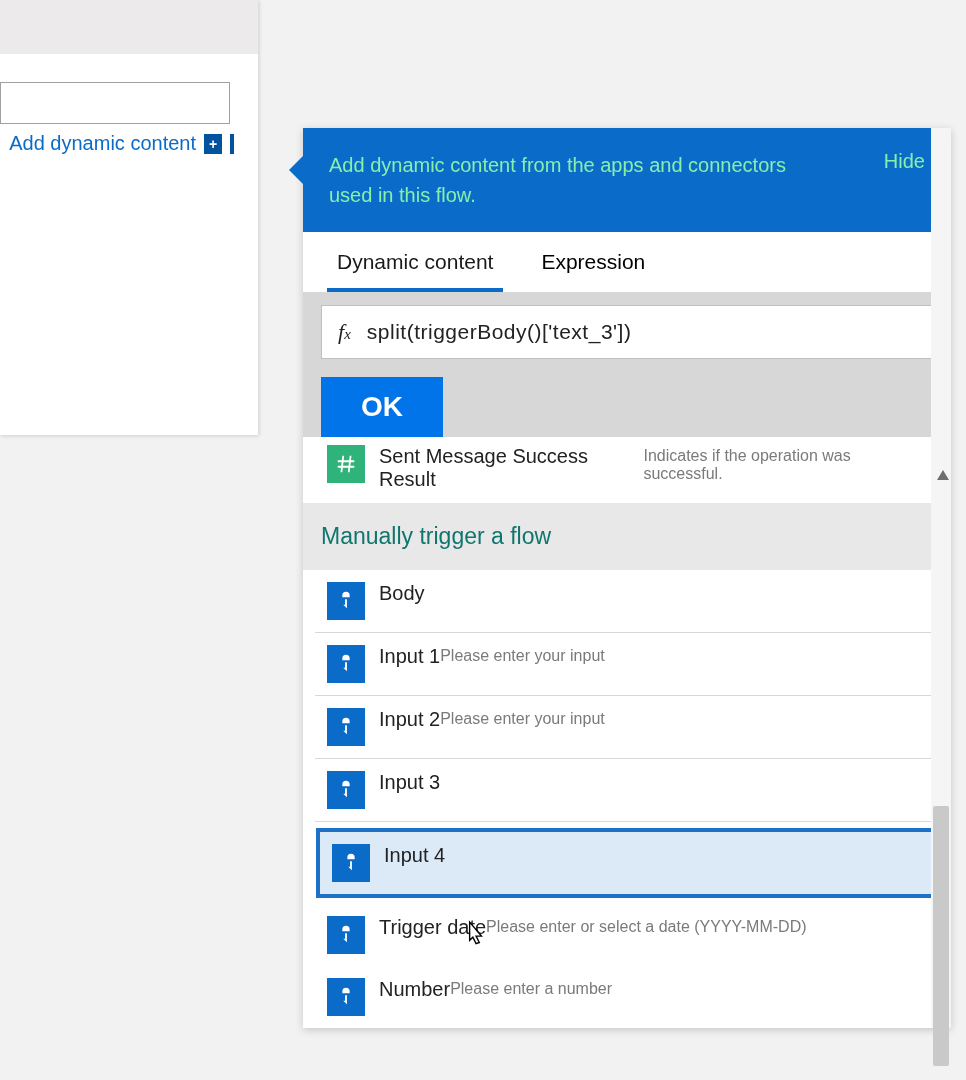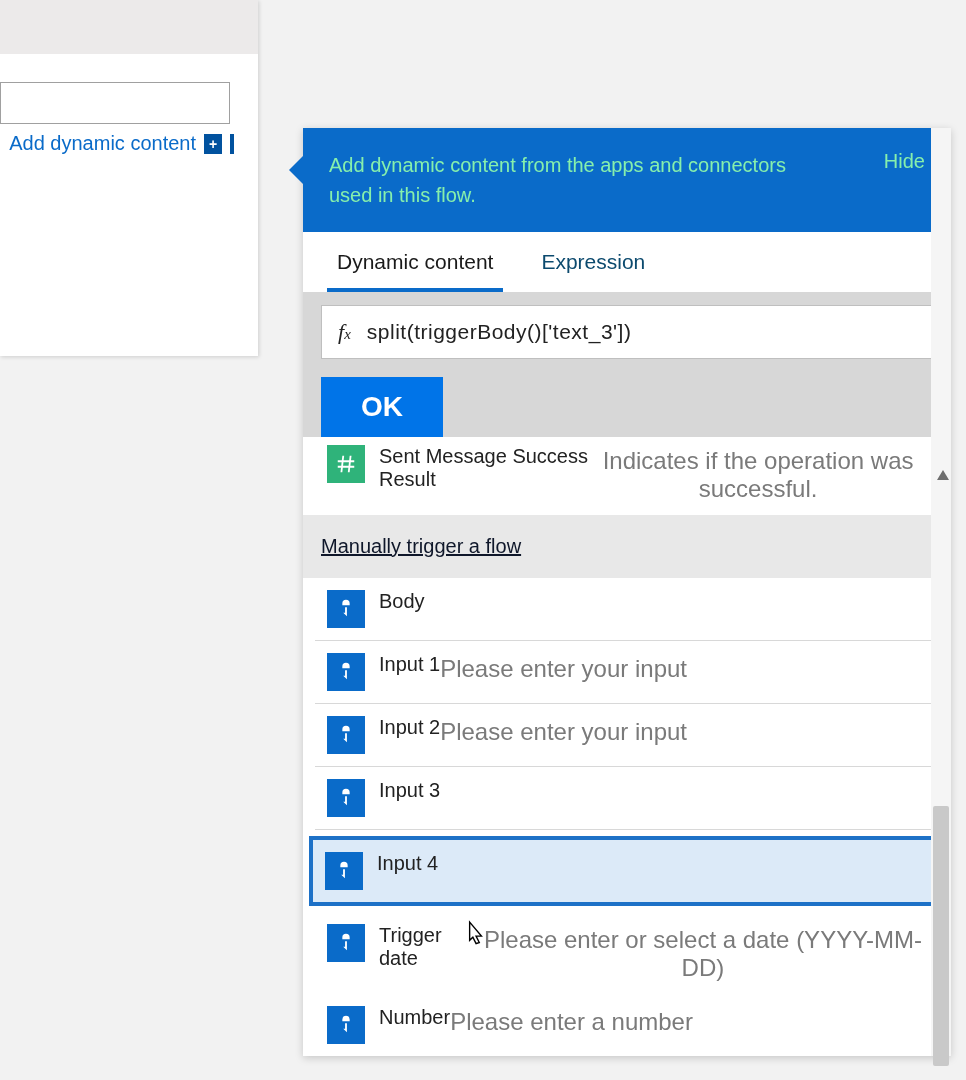--- a/index.html
+++ b/index.html
@@ -11,21 +11,21 @@
   position: relative;
   overflow: hidden;
 }
 
 
 .left-card {
   position: absolute;
   left: 0;
   top: 0;
   width: 258px;
-  height: 356px;
+  height: 435px;
   background: #fff;
   box-shadow: 1px 1px 4px rgba(0,0,0,0.15);
 }
 .left-header {
   height: 54px;
   background: #eceaea;
 }
 .left-input {
   margin: 28px 28px 0 0;
   height: 42px;
@@ -90,21 +90,21 @@
 
 .tabs {
   display: flex;
   border-bottom: 1px solid #d7d7d7;
   padding: 0 24px;
 }
 .tab {
   padding: 18px 10px 14px;
   margin-right: 28px;
   font-size: 21px;
-  color: #0c4a6e;
+  color: #000000;
   cursor: pointer;
   border-bottom: 4px solid transparent;
 }
 .tab.active { color: #1a1a1a; border-bottom-color: #0a6bc9; }
 
 .fxarea {
   background: #d7d7d7;
   padding: 12px 18px 0 18px;
 }
 .fxbox {
@@ -136,56 +136,55 @@
   border: none;
   padding: 14px 40px;
   cursor: pointer;
 }
 .fxarea-pad { height: 0px; }
 
 
 .list { background: #fff; position: relative; }
 .section-header {
   background: #e8e8e8;
-  color: #0f172a;
-  font-size: 20px;
+  color: #0f766e;
+  font-size: 23px;
   padding: 20px 18px;
-  text-decoration: underline;
 }
 .item {
   display: flex;
   align-items: flex-start;
   padding: 12px 12px;
   border-bottom: 1px solid #d8d8d8;
   margin: 0 12px;
   cursor: pointer;
   position:relative;
 }
 .item.noborder{border-bottom:none;}
 .item:last-child{border-bottom:none;}
 .item.selected {
   background: #dceaf8;
   border: 4px solid #1d71c7;
-  margin: 6px 6px;
+  margin: 6px 13px;
 }
 .icon {
   width: 38px;
   height: 38px;
   flex-shrink: 0;
   display: inline-flex;
   align-items: center;
   justify-content: center;
   margin-right: 14px;
 }
 .icon-blue { background: #0a6bc9; }
 .icon-green { background: #2fb37a; }
 .icon img, .icon svg { width: 22px; height: 22px; }
 .item-labels { display: flex; flex-direction: row; }
 .item-title { font-size: 20px; color: #222; font-weight: 500; }
-.item-sub { font-size: 24px; color: #7a7a7a; margin-top: 2px; text-align: center; }
+.item-sub { font-size: 16px; color: #7a7a7a; margin-top: 2px; }
 
 .first-item{margin:0 12px 0 12px; padding-top:8px;}
 
 .scrollbar {
   position: absolute;
   right: 0;
   top: 0; bottom: 0;
   width: 20px;
   background: #f5f5f5;
 }

